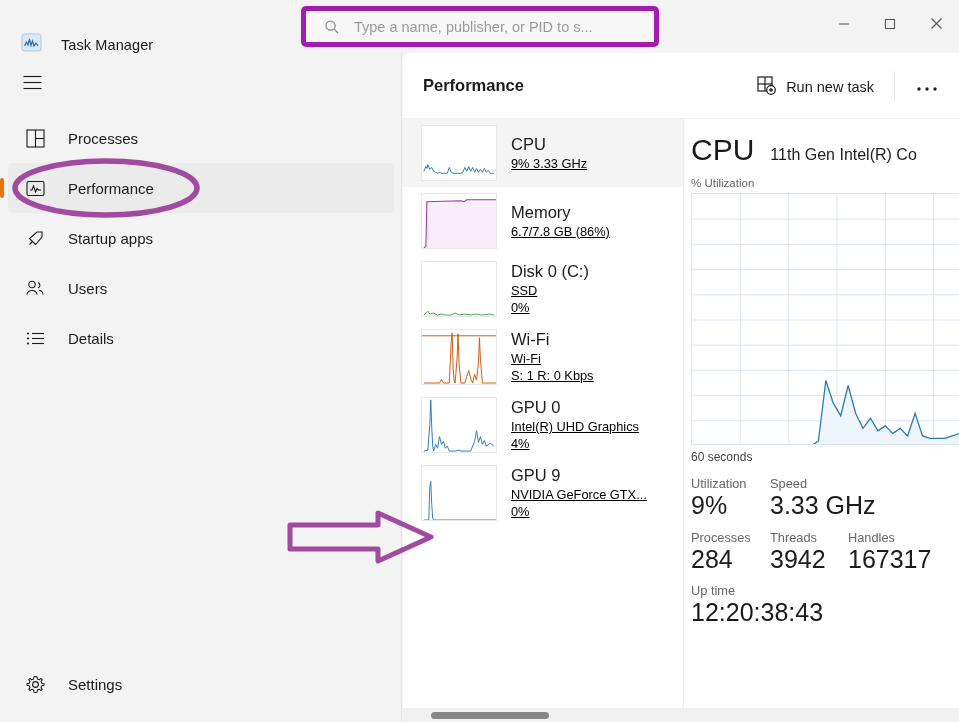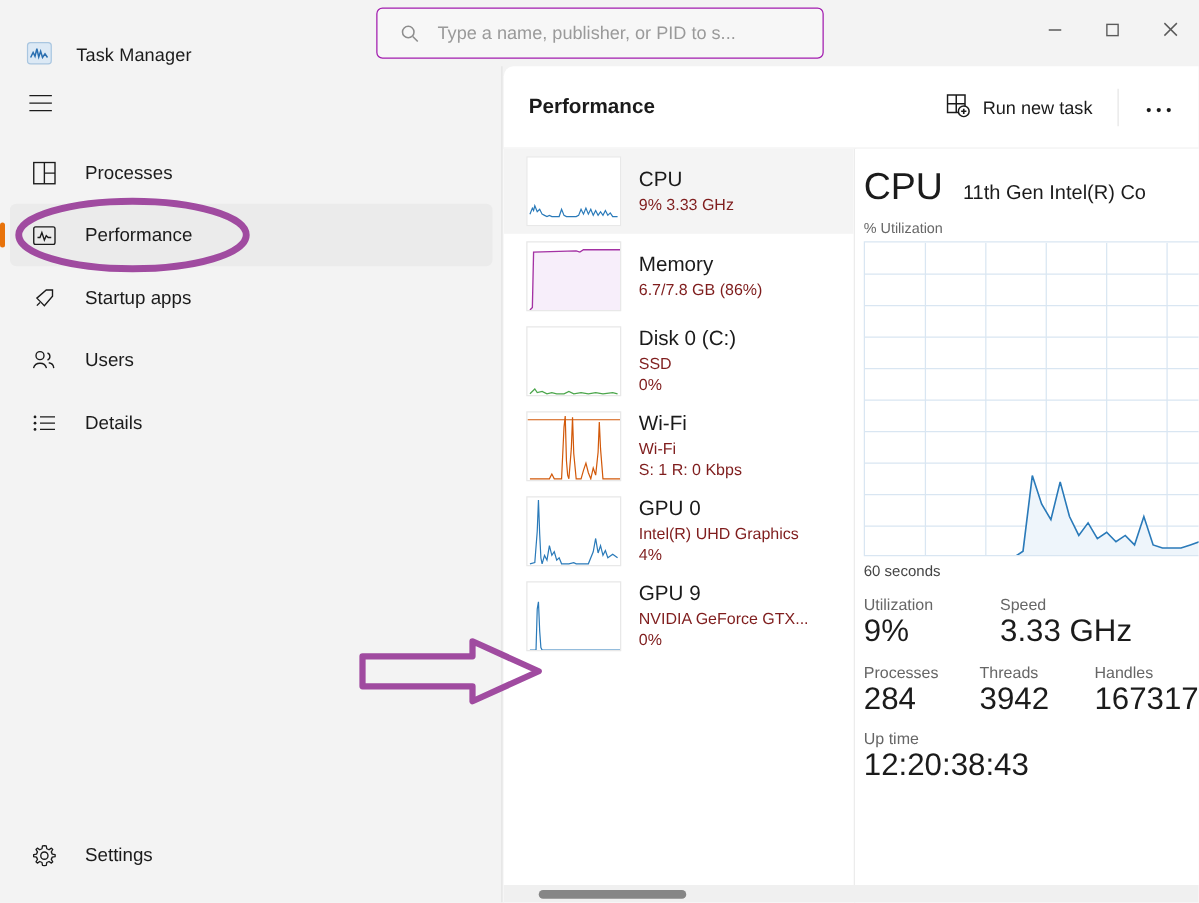--- a/index.html
+++ b/index.html
@@ -31,21 +31,21 @@
     font-size: 14.5px; color: #1b1b1b;
     letter-spacing: .1px;
   }
   .search-wrap {
     position: absolute; left: 301px; top: 6px;
     width: 358px; height: 41px;
   }
   .search-box {
     width: 100%; height: 100%;
     background: #f7f7f7;
-    border: 1px solid #a21caf;
+    border: 5px solid #a21caf;
     border-radius: 5px;
     display: flex; align-items: center;
   }
   .search-icon { margin-left: 18px; width: 16px; height: 16px; display:block; }
   .search-input {
     flex: 1; border: none; outline: none; background: transparent;
     margin-left: 14px; margin-right: 10px;
     font-family: "Liberation Sans", sans-serif;
     font-size: 14.5px; color: #1b1b1b;
   }
@@ -155,21 +155,21 @@
   }
   .resitem.selected { background: #f4f4f4; }
   .spark {
     width: 76px; height: 56px;
     border: 1px solid #e8e8e8;
     background: #ffffff;
     flex: none;
   }
   .res-text { margin-left: 14px; line-height: 1.12; }
   .res-name { font-size: 16.5px; color: #1b1b1b; }
-  .res-sub { font-size: 12.8px; color: #7f1d1d; margin-top: 3px; }
+  .res-sub { font-size: 12.8px; color: #000000; margin-top: 3px; text-decoration: underline; }
 
   
   .detail {
     position: absolute; left: 282px; top: 66px;
     width: 274px; height: 603px;
     background: #ffffff;
     overflow: hidden;
   }
   .detail-title-row {
     display: flex; align-items: baseline;
@@ -185,21 +185,21 @@
   .graph-box {
     margin-left: 6px;
     width: 290px; height: 252px;
     border: 1px solid #d9e6f2;
     position: relative;
     overflow: hidden;
   }
   .graph-time { margin: 5px 0 0 6px; font-size: 12px; color: #444444; }
 
   .stats { margin: 12px 0 0 6px; }
-  .stat-row { display: flex; gap: 30px; }
+  .stat-row { display: flex; }
   .stat-block { }
   .stat-label { font-size: 12.8px; color: #666666; }
   .stat-value { font-size: 25px; color: #1b1b1b; line-height: 1.18; }
 
   .hscroll-track {
     position: absolute; left: 0; bottom: 0;
     width: 556px; height: 14px;
     background: #f0f0f0;
   }
   .hscroll-thumb {

